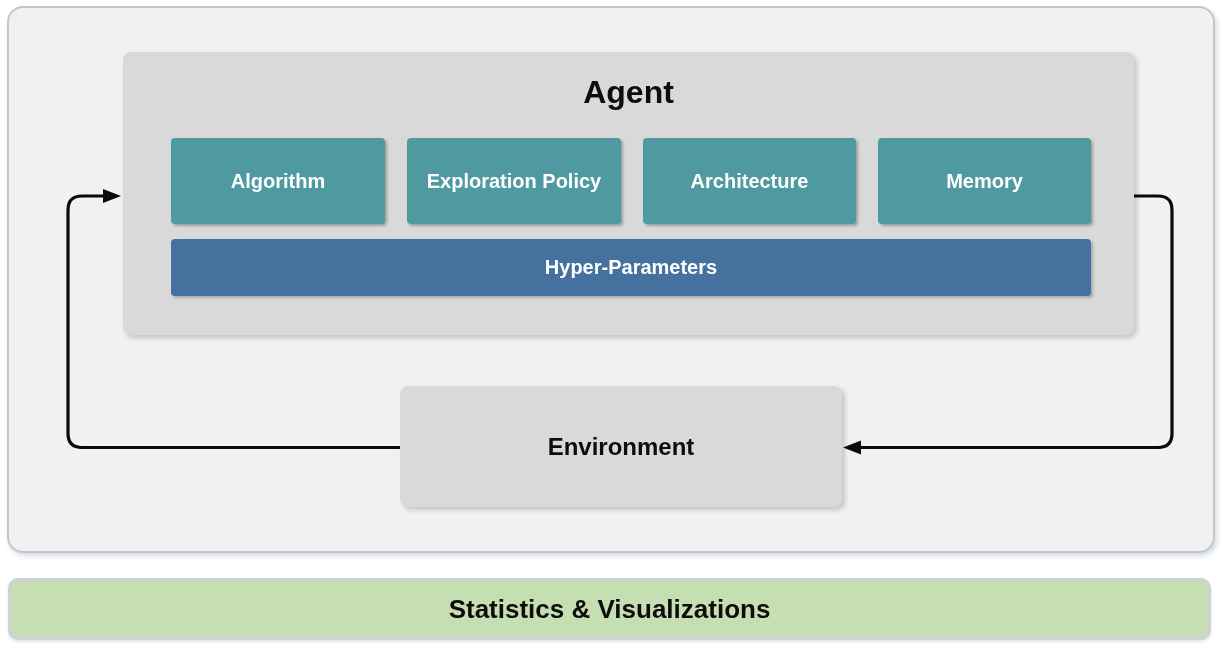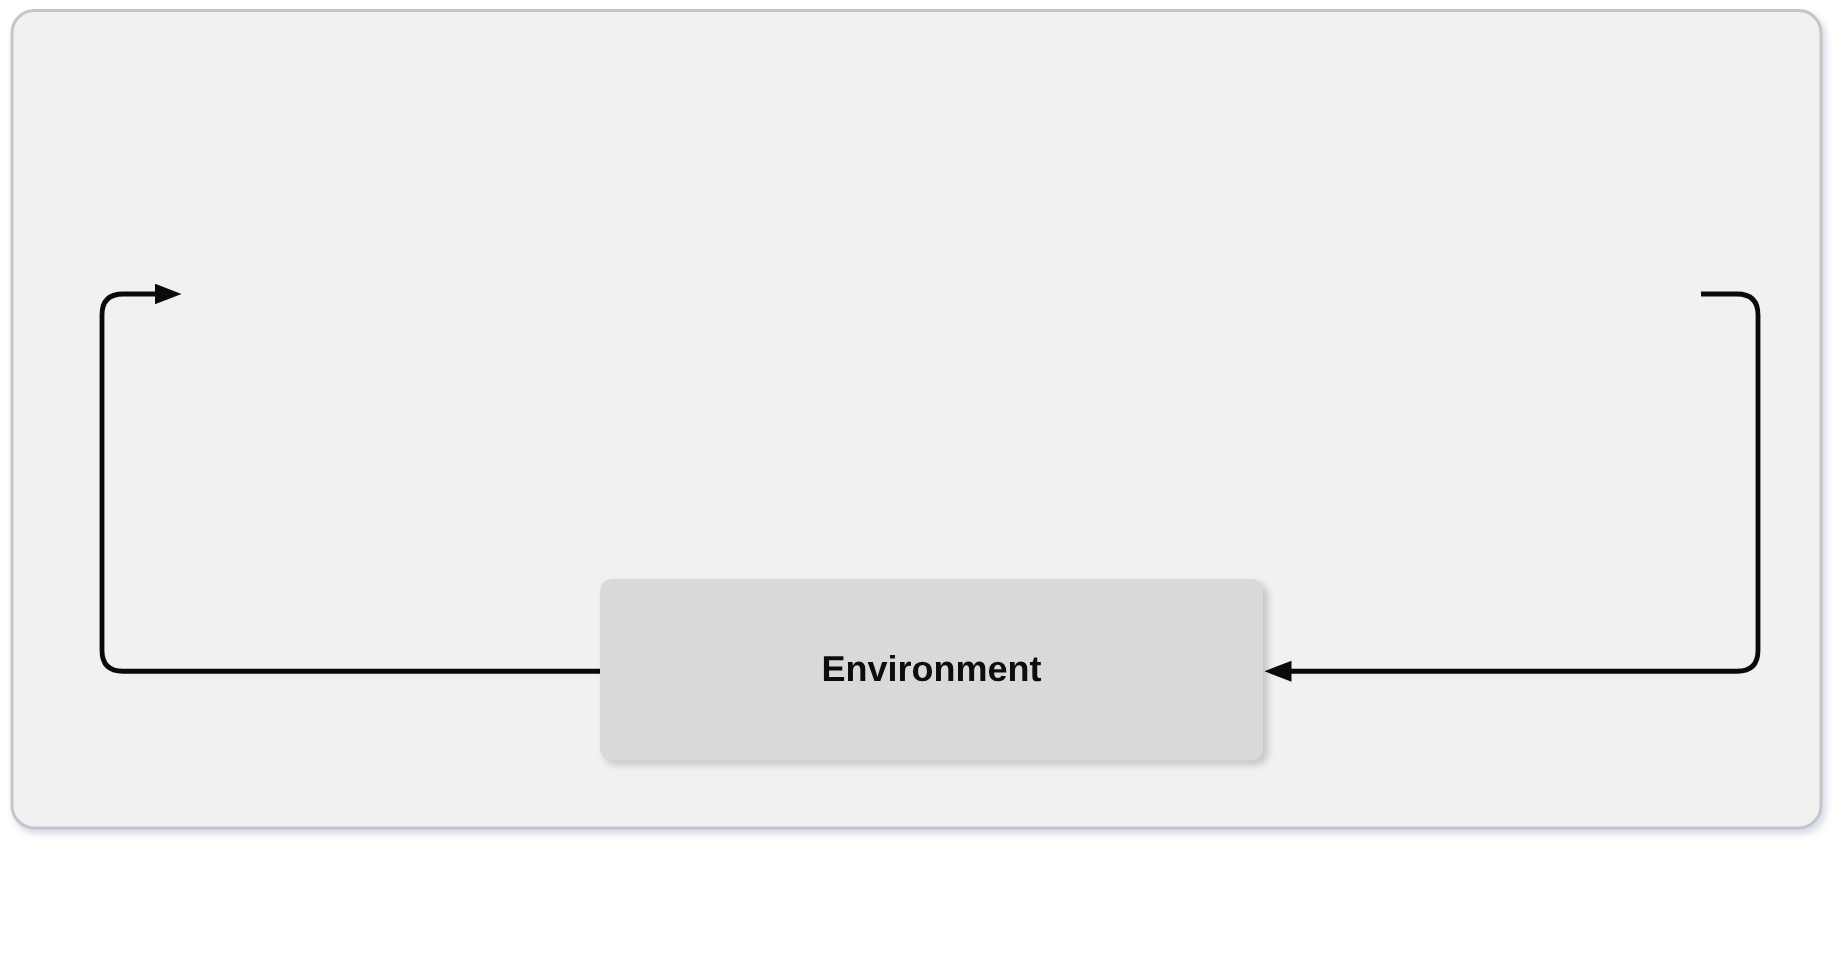--- a/index.html
+++ b/index.html
@@ -125,19 +125,42 @@
   <svg class="arrow-layer" viewBox="0 0 1225 645" xmlns="http://www.w3.org/2000/svg">
     <defs>
       <marker id="ah" markerUnits="userSpaceOnUse" markerWidth="20" markerHeight="16" refX="1" refY="7" orient="auto">
         <path d="M0,0 L18,7 L0,14 Z" fill="#0a0a0a"></path>
       </marker>
     </defs>
     <path d="M 400 447.5 H 82 Q 68 447.5 68 433.5 V 210 Q 68 196 82 196 H 104" fill="none" stroke="#0a0a0a" stroke-width="3.2" stroke-linejoin="round" marker-end="url(#ah)"></path>
     <path d="M 1134 196 H 1158 Q 1172 196 1172 210 V 433.5 Q 1172 447.5 1158 447.5 H 860" fill="none" stroke="#0a0a0a" stroke-width="3.2" stroke-linejoin="round" marker-end="url(#ah)"></path>
   </svg>
 
+  <div class="agent-box">
+    <div class="agent-title">Agent</div>
+
+    <div class="component c0">
+      <span>Algorithm</span>
+    </div>
+    <div class="component c1">
+      <span>Exploration Policy</span>
+    </div>
+    <div class="component c2">
+      <span>Architecture</span>
+    </div>
+    <div class="component c3">
+      <span>Memory</span>
+    </div>
+
+    <div class="hyper-bar">
+      <span>Hyper-Parameters</span>
+    </div>
+  </div>
 
   <div class="env-box">
     <span>Environment</span>
   </div>
 
+  <div class="stats-bar">
+    <span>Statistics &amp; Visualizations</span>
+  </div>
 
 </div>
 
 </body></html>

